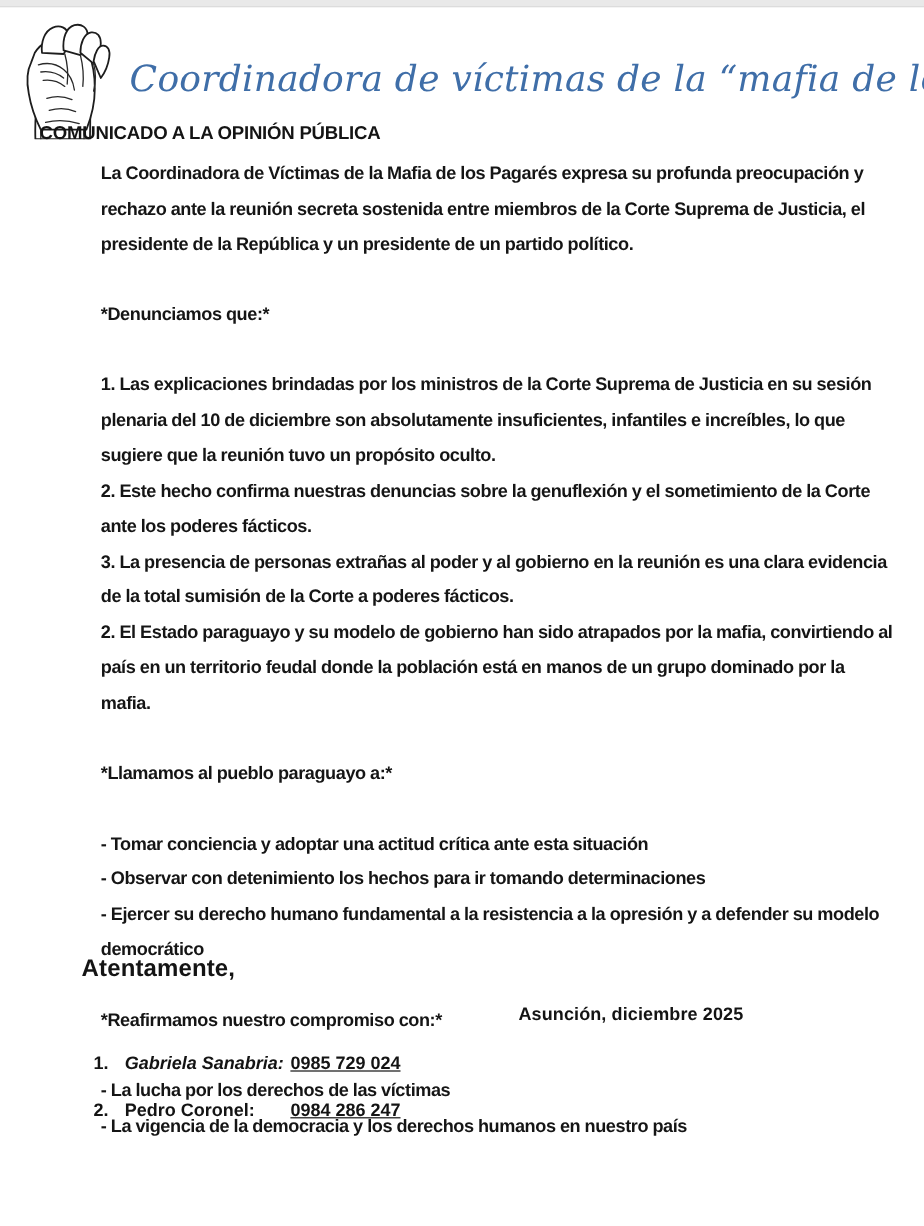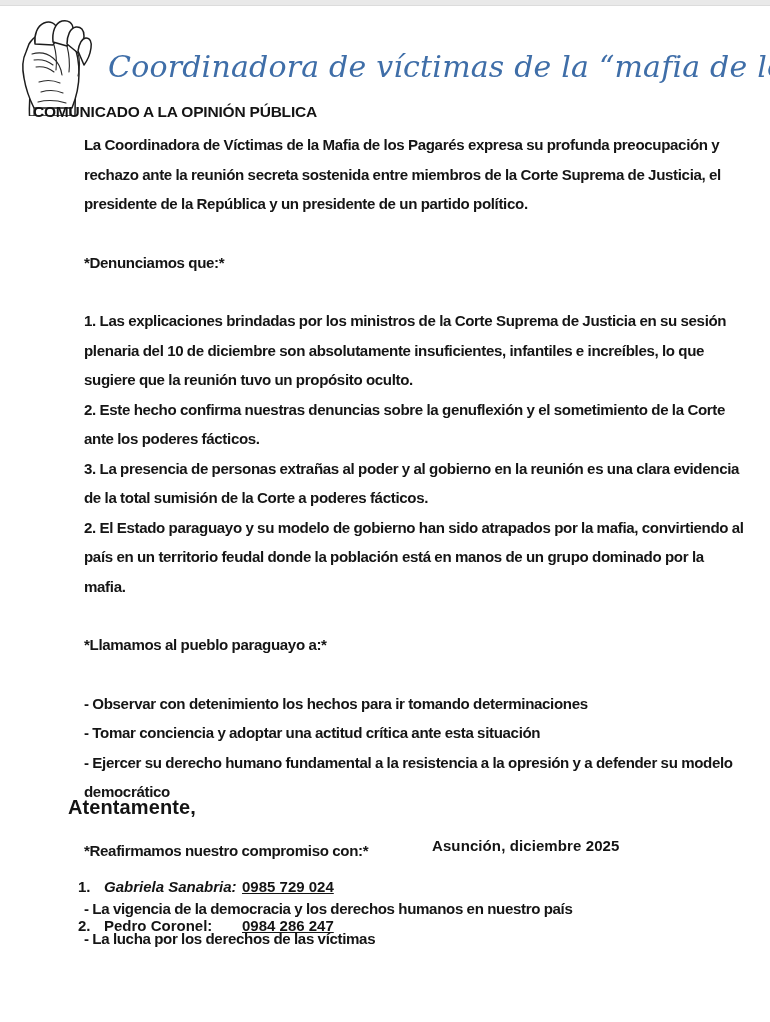--- a/index.html
+++ b/index.html
@@ -239,34 +239,34 @@
       <p class="para">2. El Estado paraguayo y su modelo de gobierno han sido atrapados por la mafia, convirtiendo al país en un territorio feudal donde la población está en manos de un grupo dominado por la mafia.</p>
     </div>
 
     <div class="gap-lg"></div>
 
     <p class="para">*Llamamos al pueblo paraguayo a:*</p>
 
     <div class="gap-lg"></div>
 
     <div class="block">
+      <p class="para">- Tomar conciencia y adoptar una actitud crítica ante esta situación</p>
       <p class="para">- Observar con detenimiento los hechos para ir tomando determinaciones</p>
-      <p class="para">- Tomar conciencia y adoptar una actitud crítica ante esta situación</p>
       <p class="para">- Ejercer su derecho humano fundamental a la resistencia a la opresión y a defender su modelo democrático</p>
     </div>
 
     <div class="gap-lg"></div>
 
     <p class="para">*Reafirmamos nuestro compromiso con:*</p>
 
     <div class="gap-lg"></div>
 
     <div class="block">
+      <p class="para">- La lucha por los derechos de las víctimas</p>
       <p class="para">- La vigencia de la democracia y los derechos humanos en nuestro país</p>
-      <p class="para">- La lucha por los derechos de las víctimas</p>
     </div>
 
   </div>
 
   <div class="closing-atentamente">Atentamente,</div>
 
   <div class="closing-place">Asunción,  diciembre 2025</div>
 
   <div class="contacts">
     <div class="contact-row r1">

